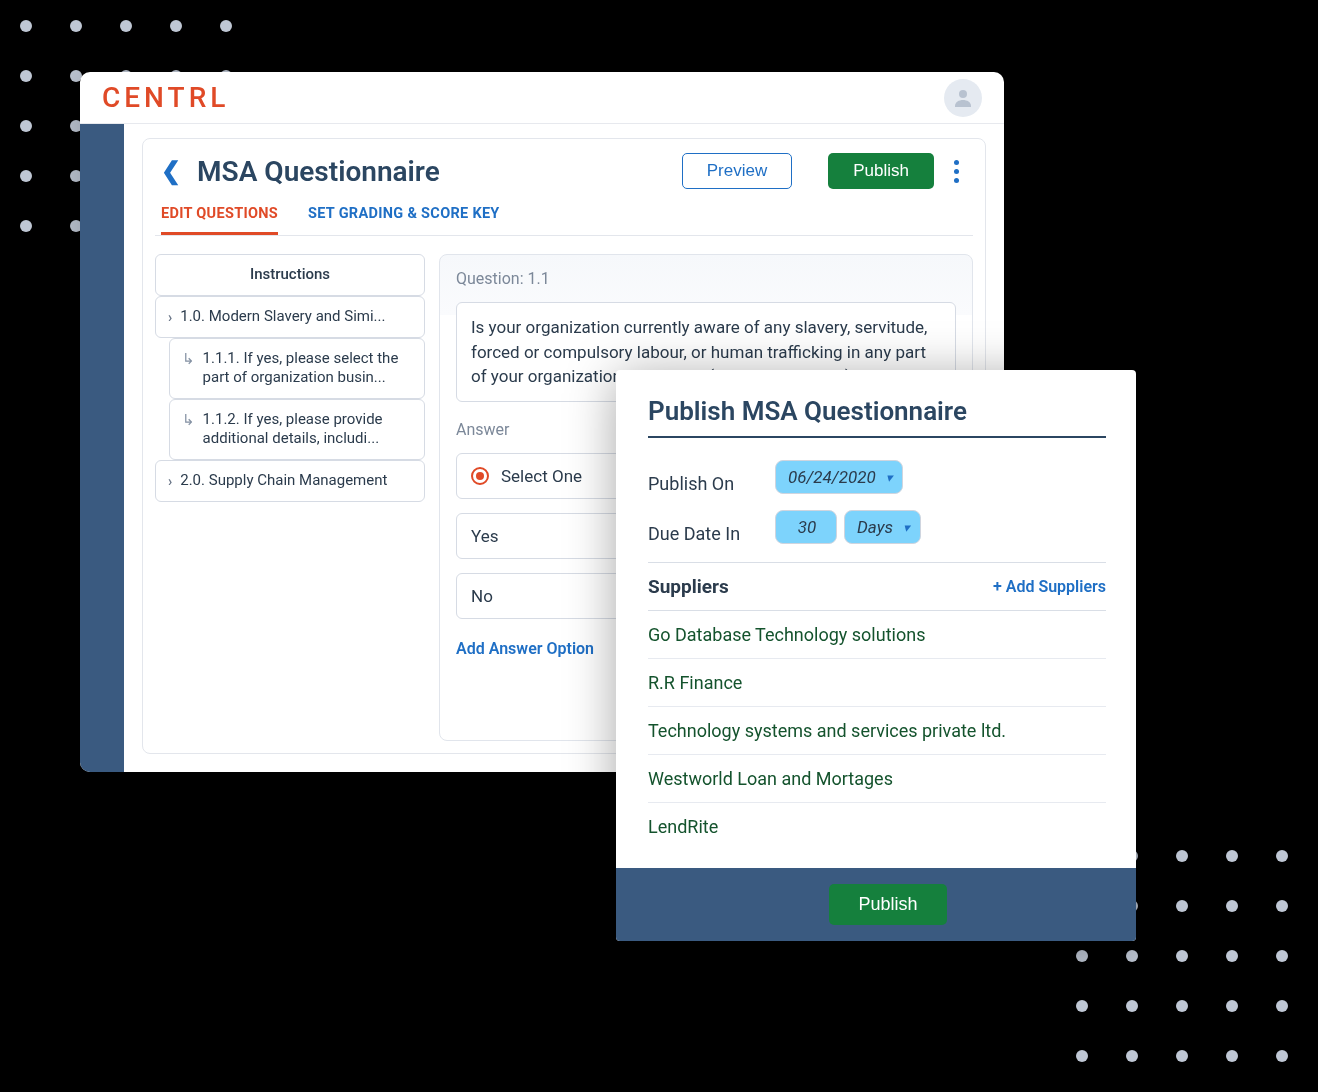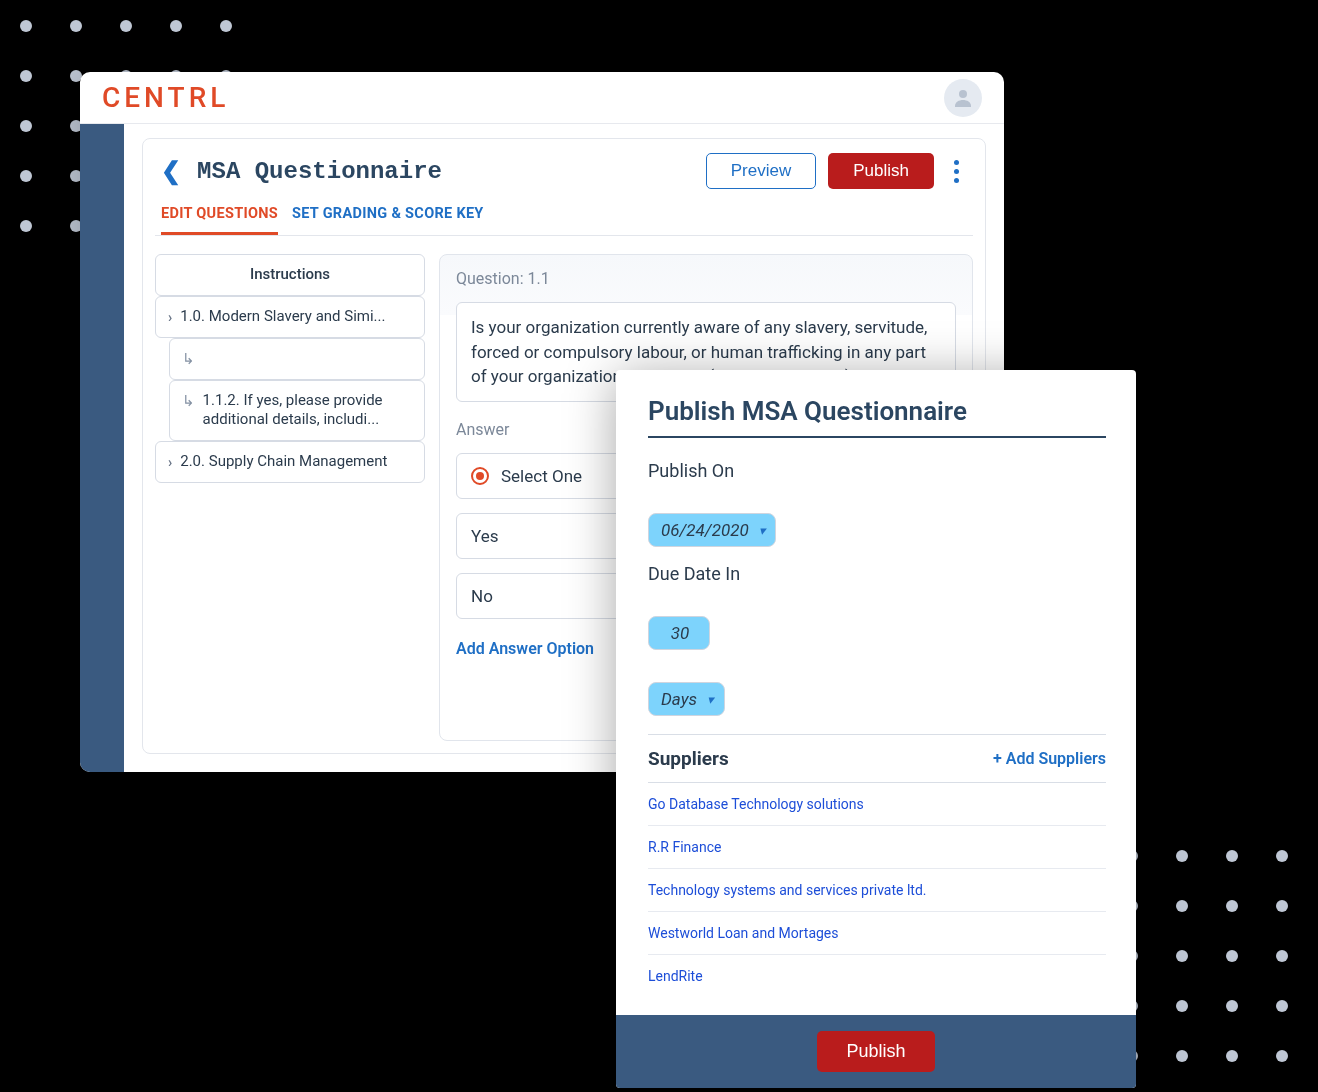--- a/index.html
+++ b/index.html
@@ -90,42 +90,42 @@
     padding: 14px 18px 10px 14px;
   }
   .title-group {
     display: flex; align-items: center; gap: 12px;
   }
   .back-chevron {
     color: #1f6fc5; font-size: 24px; font-weight: 700; cursor: pointer;
     padding: 2px 4px;
   }
   .page-title {
-    font-size: 24px; font-weight: 600; color: #2b4661; font-family: Liberation Mono, monospace;
+    font-size: 28px; font-weight: 600; color: #2b4661;
   }
   .header-actions {
     display: flex; align-items: center; gap: 12px;
   }
   .btn {
     border-radius: 5px; font-size: 17px; font-weight: 500;
     padding: 7px 24px; cursor: pointer; border: 1px solid transparent;
   }
   .btn-outline {
     background: #fff; color: #1f6fc5; border: 1.5px solid #1f6fc5;
   }
   .btn-primary {
-    background: #b91c1c; color: #fff;
+    background: #15803d; color: #fff; margin-left: 24px;
   }
   .kebab {
     display: flex; flex-direction: column; gap: 4px; padding: 6px 8px; cursor:pointer;
   }
   .kebab span { width: 5px; height: 5px; border-radius:50%; background:#1f6fc5; }
 
   .tabs-row {
-    display: flex; gap: 14px; padding: 0 18px;
+    display: flex; gap: 30px; padding: 0 18px;
   }
   .tab {
     font-size: 14.5px; font-weight: 700; letter-spacing: .3px;
     padding: 6px 0 10px 0; color:#1f6fc5; cursor:pointer;
     border-bottom: 3px solid transparent;
   }
   .tab.active { color:#e04a27; border-bottom-color:#e04a27; }
   .tabs-divider { height:1px; background:#e3e6ec; margin: 0 12px; }
 
   .editor-row {
@@ -184,38 +184,38 @@
     border-radius:4px;
     box-shadow: 0 6px 50px rgba(0,0,0,0.35);
     display:flex; flex-direction:column;
     overflow:hidden;
   }
   .publish-body { padding: 26px 30px 18px 32px; }
   .publish-title {
     font-size:26px; font-weight:600; color:#2b4661;
     padding-bottom:10px; border-bottom:2px solid #2b4661; margin-bottom:22px;
   }
-  .form-row { display:flex; align-items:flex-start; gap:32px; margin-bottom:16px;flex-direction:column; }
+  .form-row { display:flex; align-items:flex-end; gap:7px; margin-bottom:16px; }
   .form-label { width:120px; font-size:18px; color:#2b3b4c; }
   .input-box {
     border:1.5px solid #cfd5df; border-radius:8px; background:#7dd3fc;
     padding:6px 10px 6px 12px; display:flex; align-items:center; gap:10px;
     font-size:17px; color:#2b3b4c;font-style:italic;
   }
   .input-box.small { width:62px; justify-content:center; }
   .caret { color:#1f6fc5; font-size:13px; }
   .suppliers-header {
     display:flex; justify-content:space-between; align-items:center;
     border-top:1px solid #d9dee6; border-bottom:1px solid #d9dee6;
     margin-top:18px; padding:12px 0;
   }
   .suppliers-title { font-size:19px; font-weight:700; color:#2b3b4c; }
   .add-suppliers { color:#1f6fc5; font-weight:600; font-size:16px; cursor:pointer; }
   .supplier-row {
-    padding:13px 0; font-size:14px; color:#1d4ed8;
+    padding:13px 0; font-size:18px; color:#14532d;
     border-bottom:1px solid #e7eaf0;
   }
   .supplier-row:last-child { border-bottom:none; }
   .publish-footer {
     background:#3a5a80; padding:16px 0; display:flex; justify-content:center;
   }
   .publish-footer .btn-primary { font-size:18px; padding:9px 28px; }
 </style>
 </head>
 <body>
@@ -319,20 +319,21 @@
           <div class="tree-col">
             <div class="tree-item instructions">
               <span class="tree-label">Instructions</span>
             </div>
             <div class="tree-item">
               <span class="exp">›</span>
               <span class="tree-label">1.0. Modern Slavery and Simi...</span>
             </div>
             <div class="tree-item child">
               <span class="arrow">↳</span>
+              <span class="tree-label">1.1.1. If yes, please select the part of organization busin...</span>
             </div>
             <div class="tree-item child">
               <span class="arrow">↳</span>
               <span class="tree-label">1.1.2. If yes, please provide additional details, includi...</span>
             </div>
             <div class="tree-item">
               <span class="exp">›</span>
               <span class="tree-label">2.0. Supply Chain Management</span>
             </div>
           </div>

